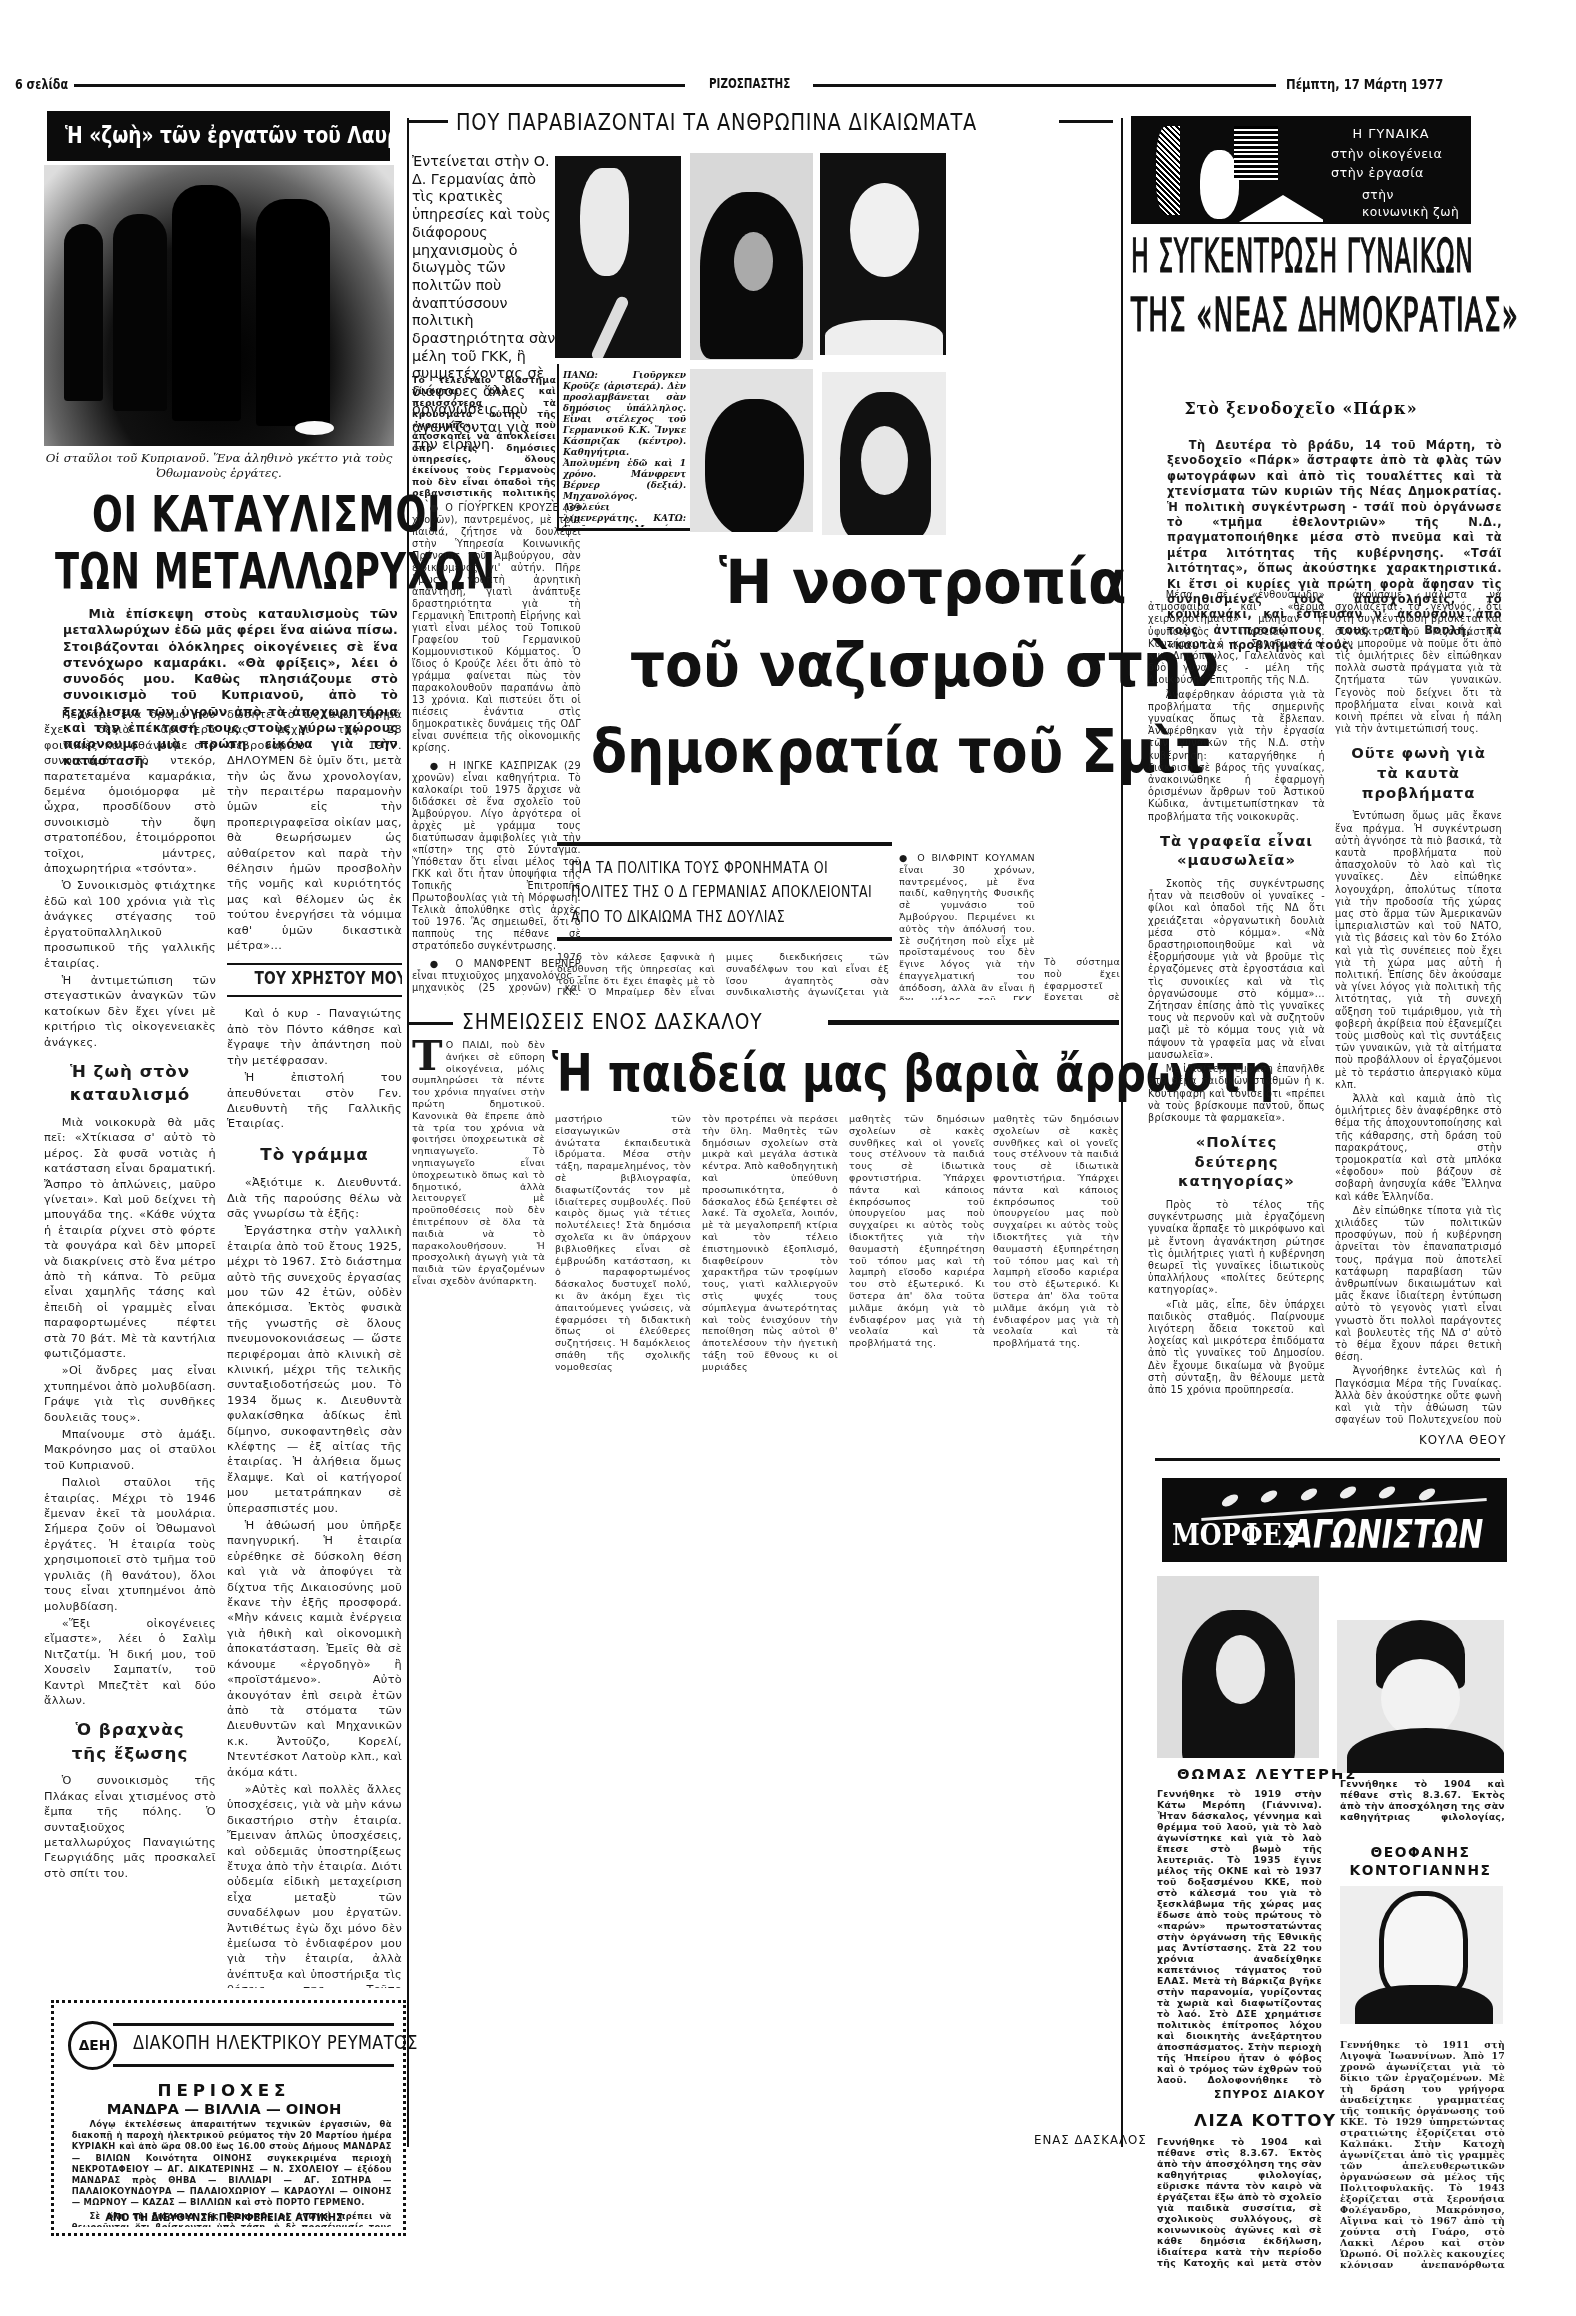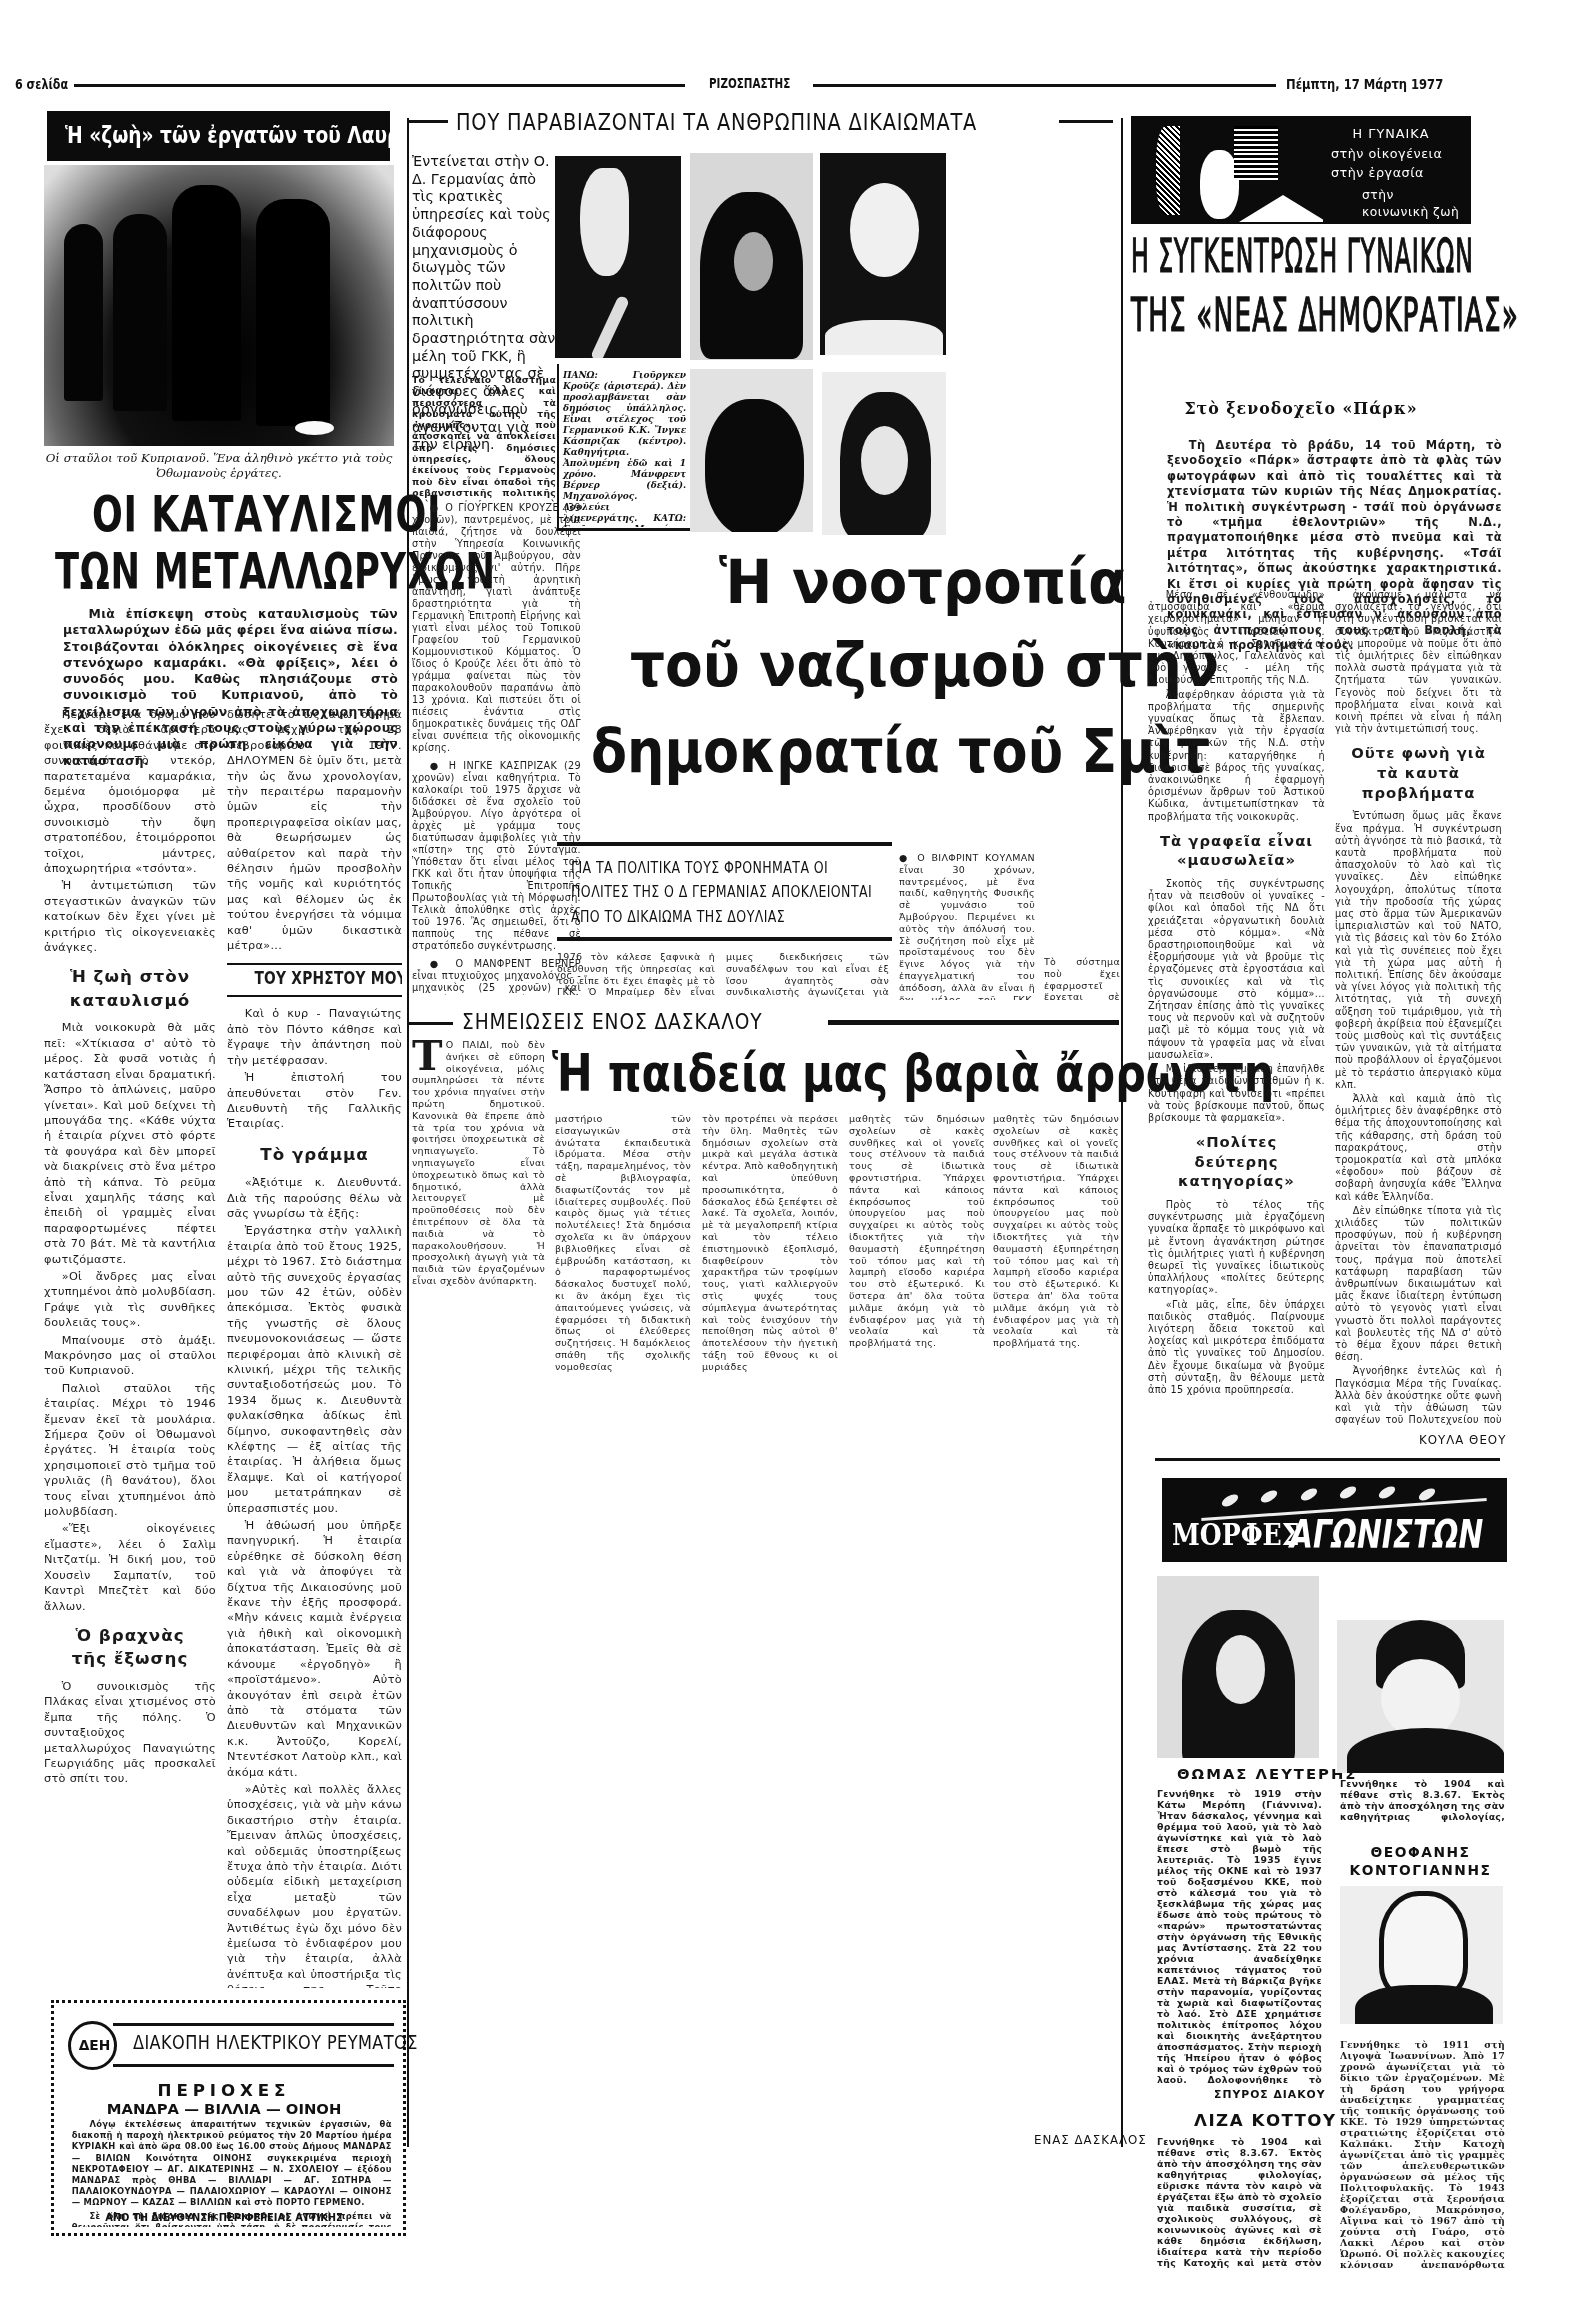--- a/index.html
+++ b/index.html
@@ -43,20 +43,21 @@
 
   <div class="abs" style="left:47px;top:493px;width:355px;height:108px;">
     <div class="abs cond" style="left:45px;top:-5.9px;font-size:49px;line-height:55px;transform:scaleX(0.74);white-space:nowrap;letter-spacing:1px;">ΟΙ ΚΑΤΑΥΛΙΣΜΟΙ</div>
     <div class="abs cond" style="left:7.9px;top:51px;font-size:49px;line-height:55px;transform:scaleX(0.72);white-space:nowrap;letter-spacing:1px;">ΤΩΝ ΜΕΤΑΛΛΩΡΥΧΩΝ</div>
   </div>
 
   <p class="abs body-text" style="left:63px;top:606px;width:335px;font-size:12.4px;line-height:16.3px;text-indent:25.6px;font-weight:bold;">Μιὰ ἐπίσκεψη στοὺς καταυλισμοὺς τῶν μεταλλωρύχων ἐδῶ μᾶς φέρει ἕνα αἰώνα πίσω. Στοιβάζονται ὁλόκληρες οἰκογένειες σὲ ἕνα στενόχωρο καμαράκι. «Θὰ φρίξεις», λέει ὁ συνοδός μου. Καθὼς πλησιάζουμε στὸ συνοικισμὸ τοῦ Κυπριανοῦ, ἀπὸ τὸ ξεχείλισμα τῶν ὑγρῶν ἀπὸ τὰ ἀποχωρητήρια καὶ τὴν ἐπέκτασή τους στοὺς γύρω χώρους παίρνουμε μιὰ πρώτη εἰκόνα γιὰ τὴν κατάσταση.</p>
 
   <div class="abs body-text" style="left:44px;top:707px;width:172px;height:1226px;overflow:hidden;">
     <p>Περνᾶμε ἕνα δρόμο ποὺ ἔχει δεξιὰ ἀριστερὰ φοινικιὲς καὶ φθάνουμε στὸ συνοικισμό. Τὸ ντεκόρ, παρατεταμένα καμαράκια, δεμένα ὁμοιόμορφα μὲ ὦχρα, προσδίδουν στὸ συνοικισμὸ τὴν ὄψη στρατοπέδου, ἑτοιμόρροποι τοῖχοι, μάντρες, ἀποχωρητήρια «τσόντα».</p>
+    <p>Ὁ Συνοικισμὸς φτιάχτηκε ἐδῶ καὶ 100 χρόνια γιὰ τὶς ἀνάγκες στέγασης τοῦ ἐργατοϋπαλληλικοῦ προσωπικοῦ τῆς γαλλικῆς ἑταιρίας.</p>
     <p>Ἡ ἀντιμετώπιση τῶν στεγαστικῶν ἀναγκῶν τῶν κατοίκων δὲν ἔχει γίνει μὲ κριτήριο τὶς οἰκογενειακὲς ἀνάγκες.</p>
     <div class="subhead" style="margin:9.9px 9.9px 7.9px;font-size:16.7px;line-height:23.6px;">Ἡ ζωὴ στὸν καταυλισμό</div>
     <p>Μιὰ νοικοκυρὰ θὰ μᾶς πεῖ: «Χτίκιασα σ' αὐτὸ τὸ μέρος. Σὰ φυσᾶ νοτιὰς ἡ κατάσταση εἶναι δραματική. Ἄσπρο τὸ ἁπλώνεις, μαῦρο γίνεται». Καὶ μοῦ δείχνει τὴ μπουγάδα της. «Κάθε νύχτα ἡ ἑταιρία ρίχνει στὸ φόρτε τὰ φουγάρα καὶ δὲν μπορεῖ νὰ διακρίνεις στὸ ἕνα μέτρο ἀπὸ τὴ κάπνα. Τὸ ρεῦμα εἶναι χαμηλῆς τάσης καὶ ἐπειδὴ οἱ γραμμὲς εἶναι παραφορτωμένες πέφτει στὰ 70 βάτ. Μὲ τὰ καντήλια φωτιζόμαστε.</p>
     <p>»Οἱ ἄνδρες μας εἶναι χτυπημένοι ἀπὸ μολυβδίαση. Γράψε γιὰ τὶς συνθῆκες δουλειᾶς τους».</p>
     <p>Μπαίνουμε στὸ ἁμάξι. Μακρόνησο μας οἱ σταῦλοι τοῦ Κυπριανοῦ.</p>
     <p>Παλιοὶ σταῦλοι τῆς ἑταιρίας. Μέχρι τὸ 1946 ἔμεναν ἐκεῖ τὰ μουλάρια. Σήμερα ζοῦν οἱ Ὀθωμανοὶ ἐργάτες. Ἡ ἑταιρία τοὺς χρησιμοποιεῖ στὸ τμῆμα τοῦ γρυλιᾶς (ἢ θανάτου), ὅλοι τους εἶναι χτυπημένοι ἀπὸ μολυβδίαση.</p>
     <p>«Ἕξι οἰκογένειες εἴμαστε», λέει ὁ Σαλὶμ Νιτζατίμ. Ἡ δική μου, τοῦ Χουσεὶν Σαμπατίν, τοῦ Καντρὶ Μπεζτὲτ καὶ δύο ἄλλων.</p>
     <div class="subhead" style="margin:9.9px 19.7px 7.9px;font-size:16.7px;line-height:23.6px;">Ὁ βραχνὰς τῆς ἔξωσης</div>
     <p>Ὁ συνοικισμὸς τῆς Πλάκας εἶναι χτισμένος στὸ ἔμπα τῆς πόλης. Ὁ συνταξιοῦχος μεταλλωρύχος Παναγιώτης Γεωργιάδης μᾶς προσκαλεῖ στὸ σπίτι του.</p>
 

